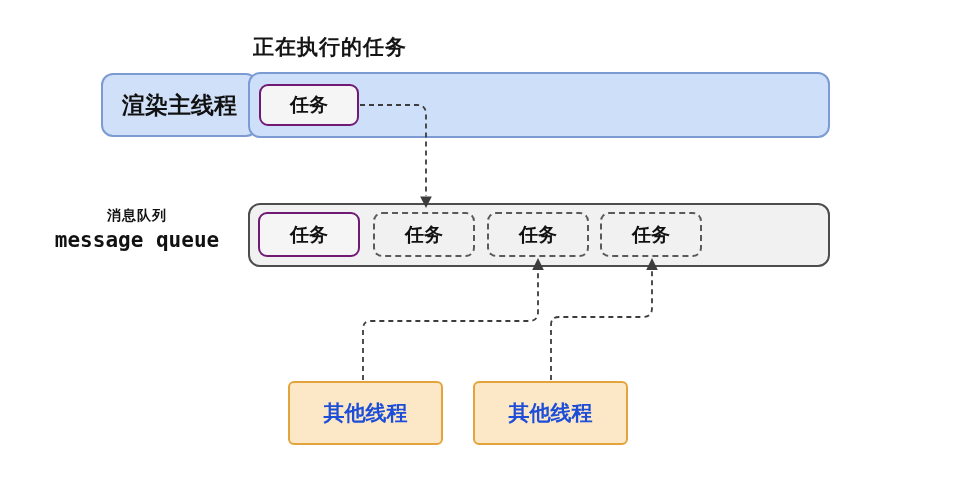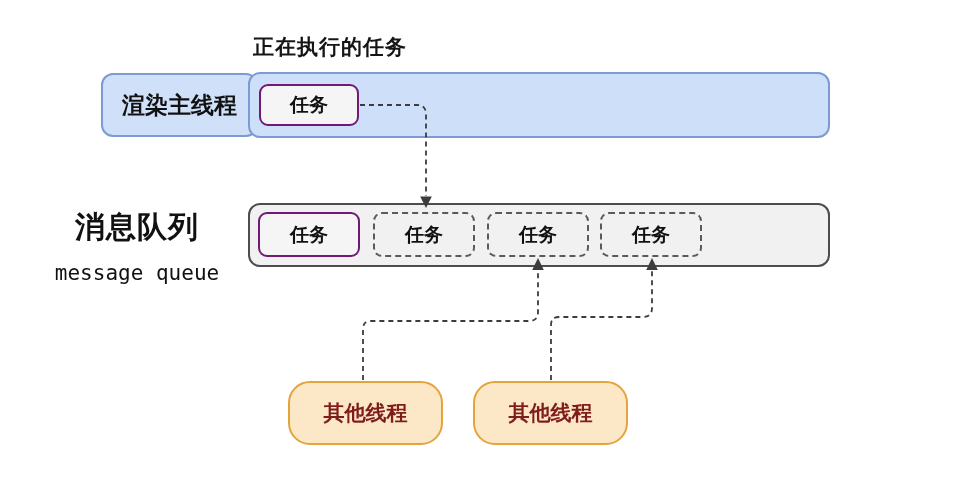--- a/index.html
+++ b/index.html
@@ -86,41 +86,41 @@
   .queue-task-3 { left: 487px; top: 212px; height: 45px; }
   .queue-task-4 { left: 600px; top: 212px; height: 45px; }
 
   .queue-label {
     position: absolute;
     left: 33px; top: 207px; width: 208px;
     text-align: center;
     color: #111;
   }
   .queue-label .cn {
-    font-size: 30px;
+    font-size: 14px;
     font-weight: 600;
     letter-spacing: 1px;
     text-align: center;
   }
   .queue-label .en {
-    margin-top: 13px;
+    margin-top: 3px;
     font-family: "DejaVu Sans Mono", "Liberation Mono", monospace;
     font-size: 21px;
-    font-weight: 400;
+    font-weight: 700;
     letter-spacing: 0px;
   }
 
   .other-thread {
     top: 381px; width: 155px; height: 64px;
     background: #fce8c6;
     border: 2px solid #e3a43c;
-    border-radius: 22px;
+    border-radius: 6px;
     font-size: 21px;
     font-weight: 600;
-    color: #7f1d1d;
+    color: #1d4ed8;
   }
   .other-thread-1 { left: 288px; }
   .other-thread-2 { left: 473px; }
 
   .watermark {
     position: absolute;
     right: 4px; top: 437px;
     font-size: 24px;
     font-weight: 700;
     color: #8f8f8f;

